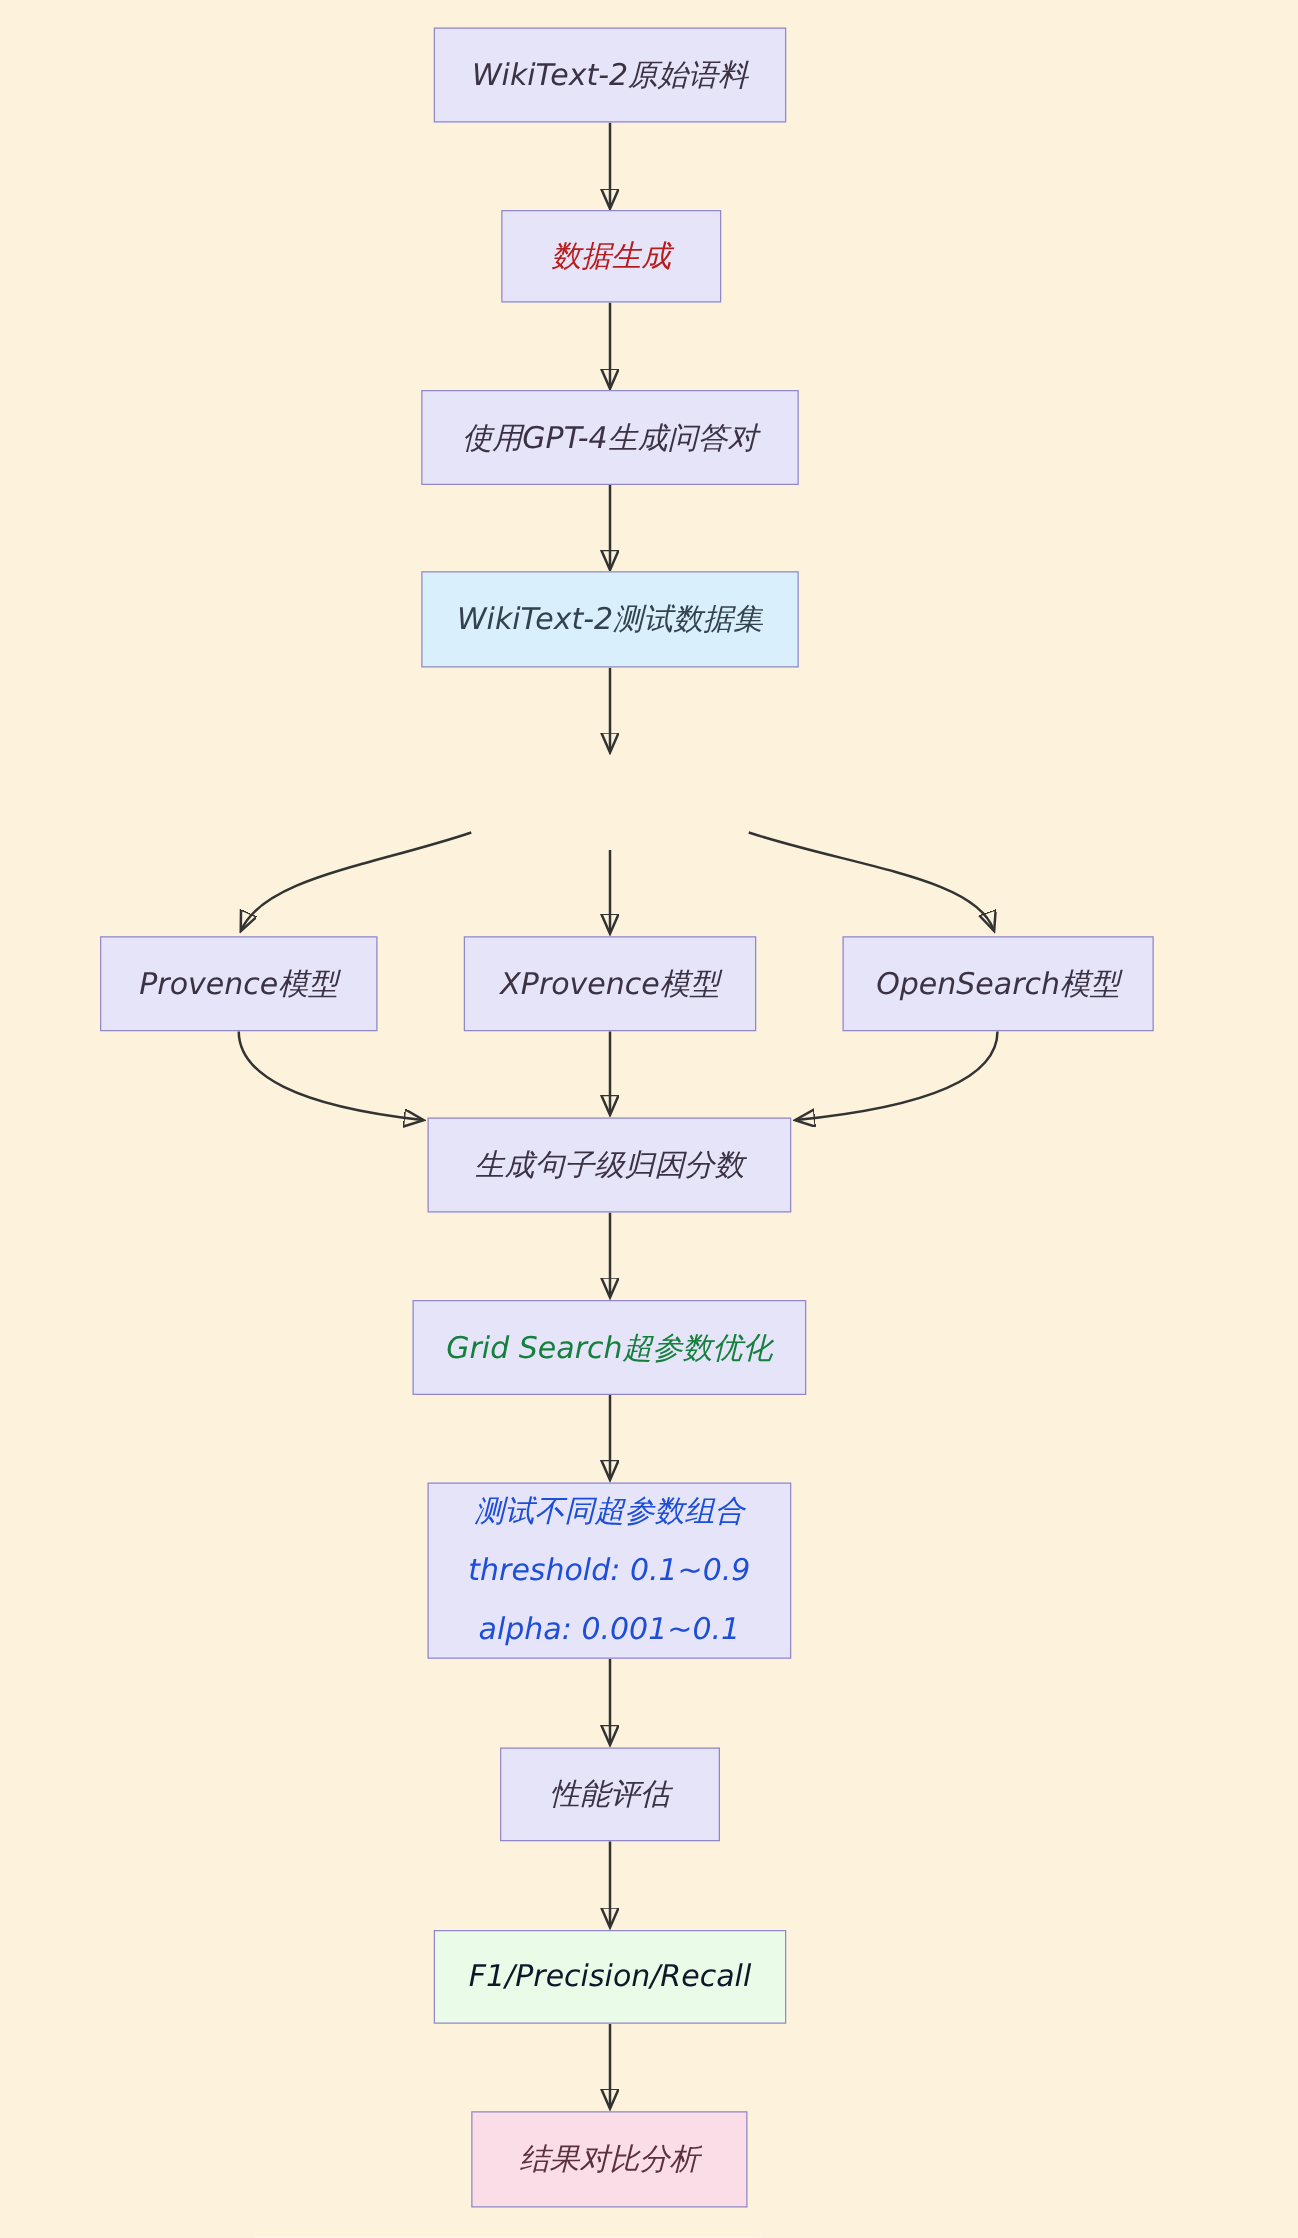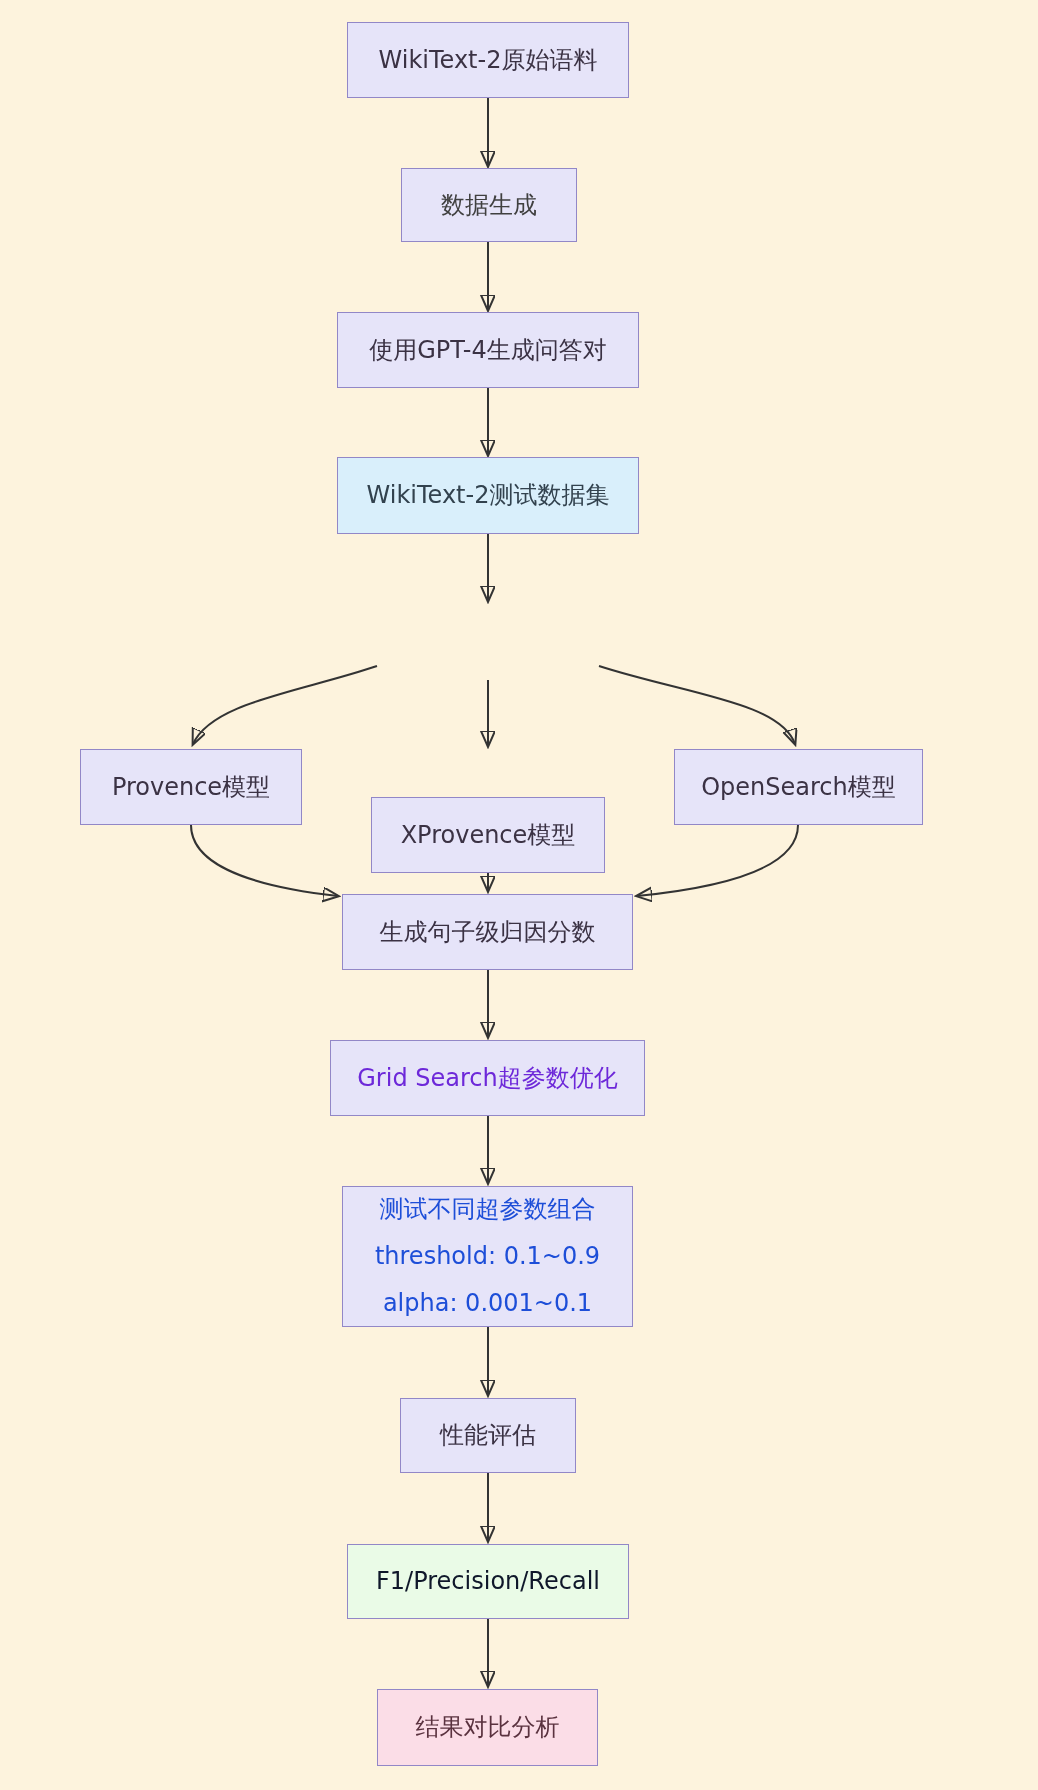--- a/index.html
+++ b/index.html
@@ -8,32 +8,32 @@
   .canvas {
     position:relative; width:1038px; height:1790px;
     background:var(--bg); overflow:hidden;
   }
   .edges { position:absolute; left:0; top:0; width:1038px; height:1790px; }
   .edges path { fill:none; stroke:var(--line); stroke-width:2px; }
   .node {
     position:absolute; box-sizing:border-box;
     border:1.5px solid #9287c7; background:#e6e4f9; color:#3b3244;
     display:flex; flex-direction:column; align-items:center; justify-content:center;
-    font-size:24px; line-height:1.35; text-align:right; white-space:nowrap;
+    font-size:24px; line-height:1.35; text-align:right; white-space:nowrap;font-style:italic;
   }
   .node span { display:block; }
   .node.multi { line-height:1.95; }
   
   .n0  { left:347px; top:22px;   width:282px; height:76px; }
   .n1  { left:401px; top:168px;  width:176px; height:74px; }
   .n2  { left:337px; top:312px;  width:302px; height:76px; }
   .n3  { left:337px; top:457px;  width:302px; height:77px; }
   .n4  { left:377px; top:604px;  width:222px; height:76px; }
   .n5  { left:80px;  top:749px;  width:222px; height:76px; }
-  .n6  { left:371px; top:749px;  width:234px; height:76px;margin-top:48px; }
+  .n6  { left:371px; top:749px;  width:234px; height:76px; }
   .n7  { left:674px; top:749px;  width:249px; height:76px; }
   .n8  { left:342px; top:894px;  width:291px; height:76px; }
   .n9  { left:330px; top:1040px; width:315px; height:76px; }
   .n10 { left:342px; top:1186px; width:291px; height:141px; }
   .n11 { left:400px; top:1398px; width:176px; height:75px; }
   .n12 { left:347px; top:1544px; width:282px; height:75px; }
   .n13 { left:377px; top:1689px; width:221px; height:77px; }
 </style>
 </head>
 <body>
@@ -59,42 +59,42 @@
     <path d="M488,970 V1037" marker-end="url(#arrow)"></path>
     <path d="M488,1116 V1183" marker-end="url(#arrow)"></path>
     <path d="M488,1327 V1395" marker-end="url(#arrow)"></path>
     <path d="M488,1473 V1541" marker-end="url(#arrow)"></path>
     <path d="M488,1619 V1686" marker-end="url(#arrow)"></path>
   </svg>
 
   <div class="node n0" style="background: rgb(230, 228, 249); border-color: rgb(146, 135, 199); color: rgb(59, 50, 68);">
       <span>WikiText-2原始语料</span>
     </div>
-  <div class="node n1" style="background: rgb(230, 228, 249); border-color: rgb(146, 135, 199); color: #404040;">
+  <div class="node n1" style="background: rgb(230, 228, 249); border-color: rgb(146, 135, 199); color: #b91c1c;">
       <span>数据生成</span>
     </div>
   <div class="node n2" style="background: rgb(230, 228, 249); border-color: rgb(146, 135, 199); color: rgb(59, 50, 68);">
       <span>使用GPT-4生成问答对</span>
     </div>
   <div class="node n3" style="background: rgb(217, 239, 251); border-color: rgb(146, 135, 199); color: rgb(50, 66, 78);">
       <span>WikiText-2测试数据集</span>
     </div>
   <div class="node n5" style="background: rgb(230, 228, 249); border-color: rgb(146, 135, 199); color: rgb(59, 50, 68);">
       <span>Provence模型</span>
     </div>
   <div class="node n6" style="background: rgb(230, 228, 249); border-color: rgb(146, 135, 199); color: rgb(59, 50, 68);">
       <span>XProvence模型</span>
     </div>
   <div class="node n7" style="background: rgb(230, 228, 249); border-color: rgb(146, 135, 199); color: rgb(59, 50, 68);">
       <span>OpenSearch模型</span>
     </div>
   <div class="node n8" style="background: rgb(230, 228, 249); border-color: rgb(146, 135, 199); color: rgb(59, 50, 68);">
       <span>生成句子级归因分数</span>
     </div>
-  <div class="node n9" style="background: rgb(230, 228, 249); border-color: rgb(146, 135, 199); color: #6d28d9;">
+  <div class="node n9" style="background: rgb(230, 228, 249); border-color: rgb(146, 135, 199); color: #15803d;">
       <span>Grid Search超参数优化</span>
     </div>
   <div class="node n10 multi" style="background: rgb(230, 228, 249); border-color: rgb(146, 135, 199); color: #1d4ed8;">
     <span>测试不同超参数组合</span>
     <span>threshold: 0.1~0.9</span>
     <span>alpha: 0.001~0.1</span>
   </div>
   <div class="node n11" style="background: rgb(230, 228, 249); border-color: rgb(146, 135, 199); color: rgb(59, 50, 68);">
       <span>性能评估</span>
     </div>

